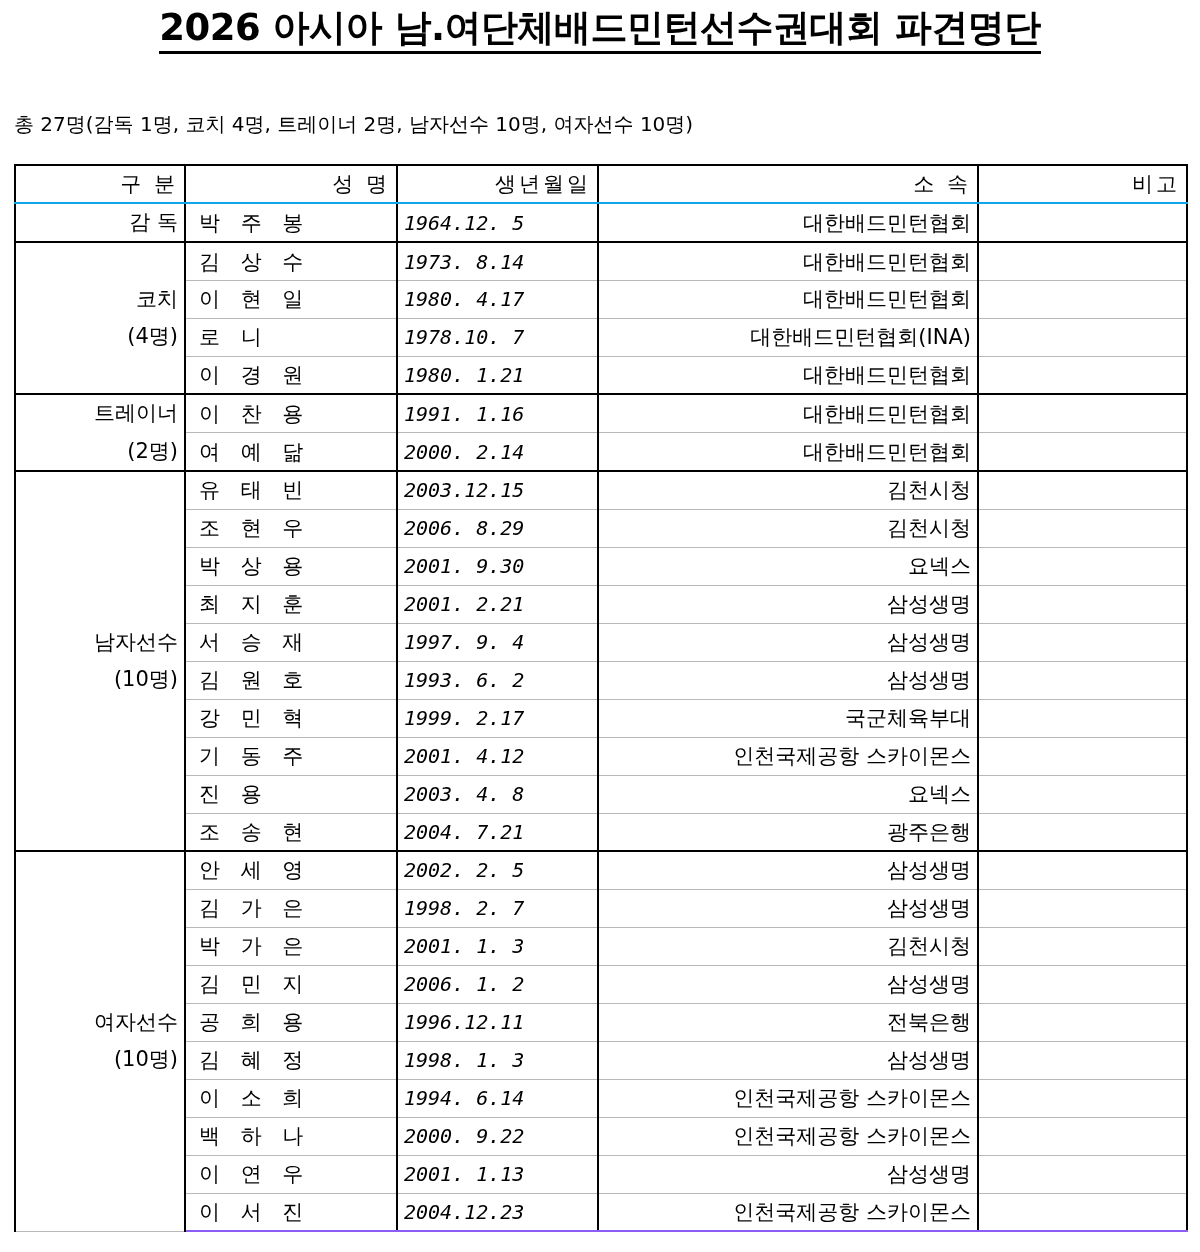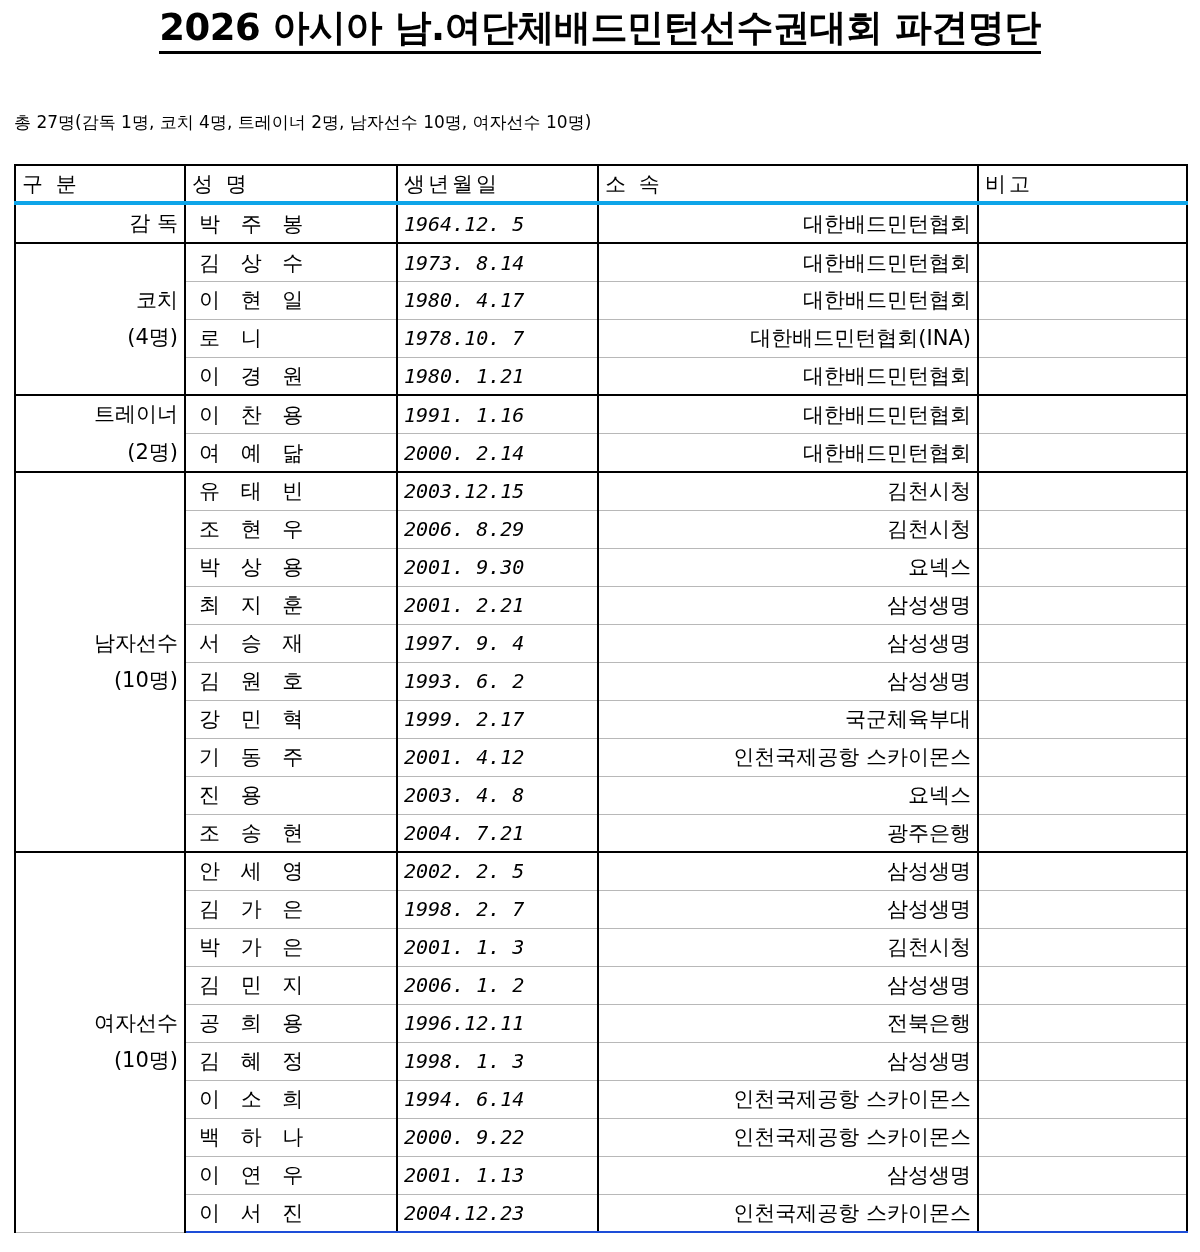--- a/index.html
+++ b/index.html
@@ -29,21 +29,21 @@
     line-height: 1.18;
     white-space: nowrap;
   }
   .doc-title span.title-text {
     border-bottom: 3px solid #000;
     padding-bottom: 2px;
   }
   .summary-line {
     margin-top: 62px;
     margin-left: 14px;
-    font-size: 17px;
+    font-size: 20px;
     line-height: 1.2;
     white-space: nowrap;
   }
   table.roster {
     position: absolute;
     left: 14px;
     top: 164px;
     width: 1172px;
     border-collapse: collapse;
     table-layout: fixed;
@@ -64,30 +64,30 @@
     height: 38px;
     padding: 0 6px;
     box-sizing: border-box;
     vertical-align: middle;
     font-weight: normal;
     overflow: hidden;
     white-space: nowrap;
   }
   table.roster thead th {
     border-top: 2px solid #000;
-    border-bottom: 4px solid #0ea5e9;
-    text-align: left;
+    border-bottom: 2px solid #0ea5e9;
+    text-align: right;
     letter-spacing: 3px;
   }
   
   tr.group-start > td {
     border-top: 2px solid #000;
   }
   tr.last-row > td {
-    border-bottom: 2px solid #1d4ed8;
+    border-bottom: 2px solid #8b5cf6;
   }
   td.cell-group {
     text-align: right;
     vertical-align: top;
     padding-top: 6px;
     line-height: 1.78;
     border-top: 2px solid #000;
     border-bottom: 2px solid #000;
   }
   td.cell-name {

